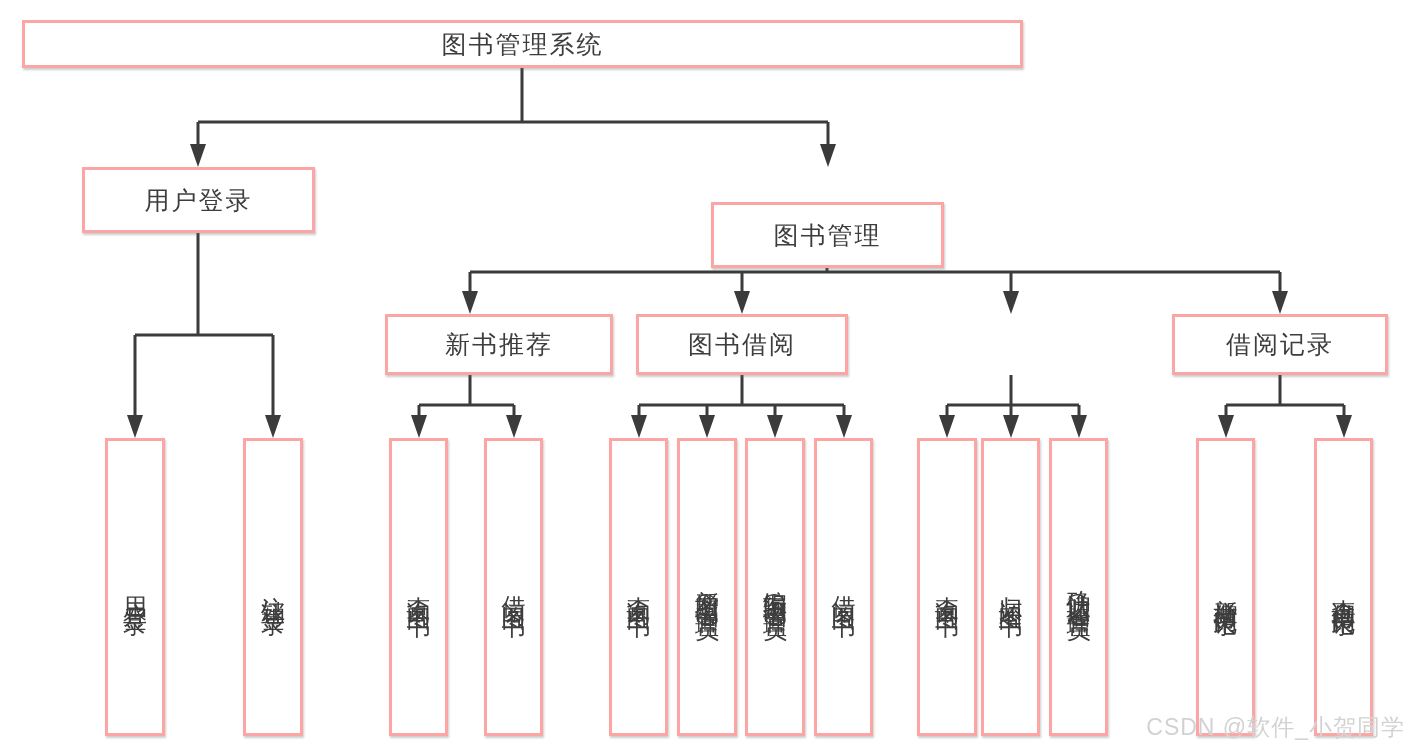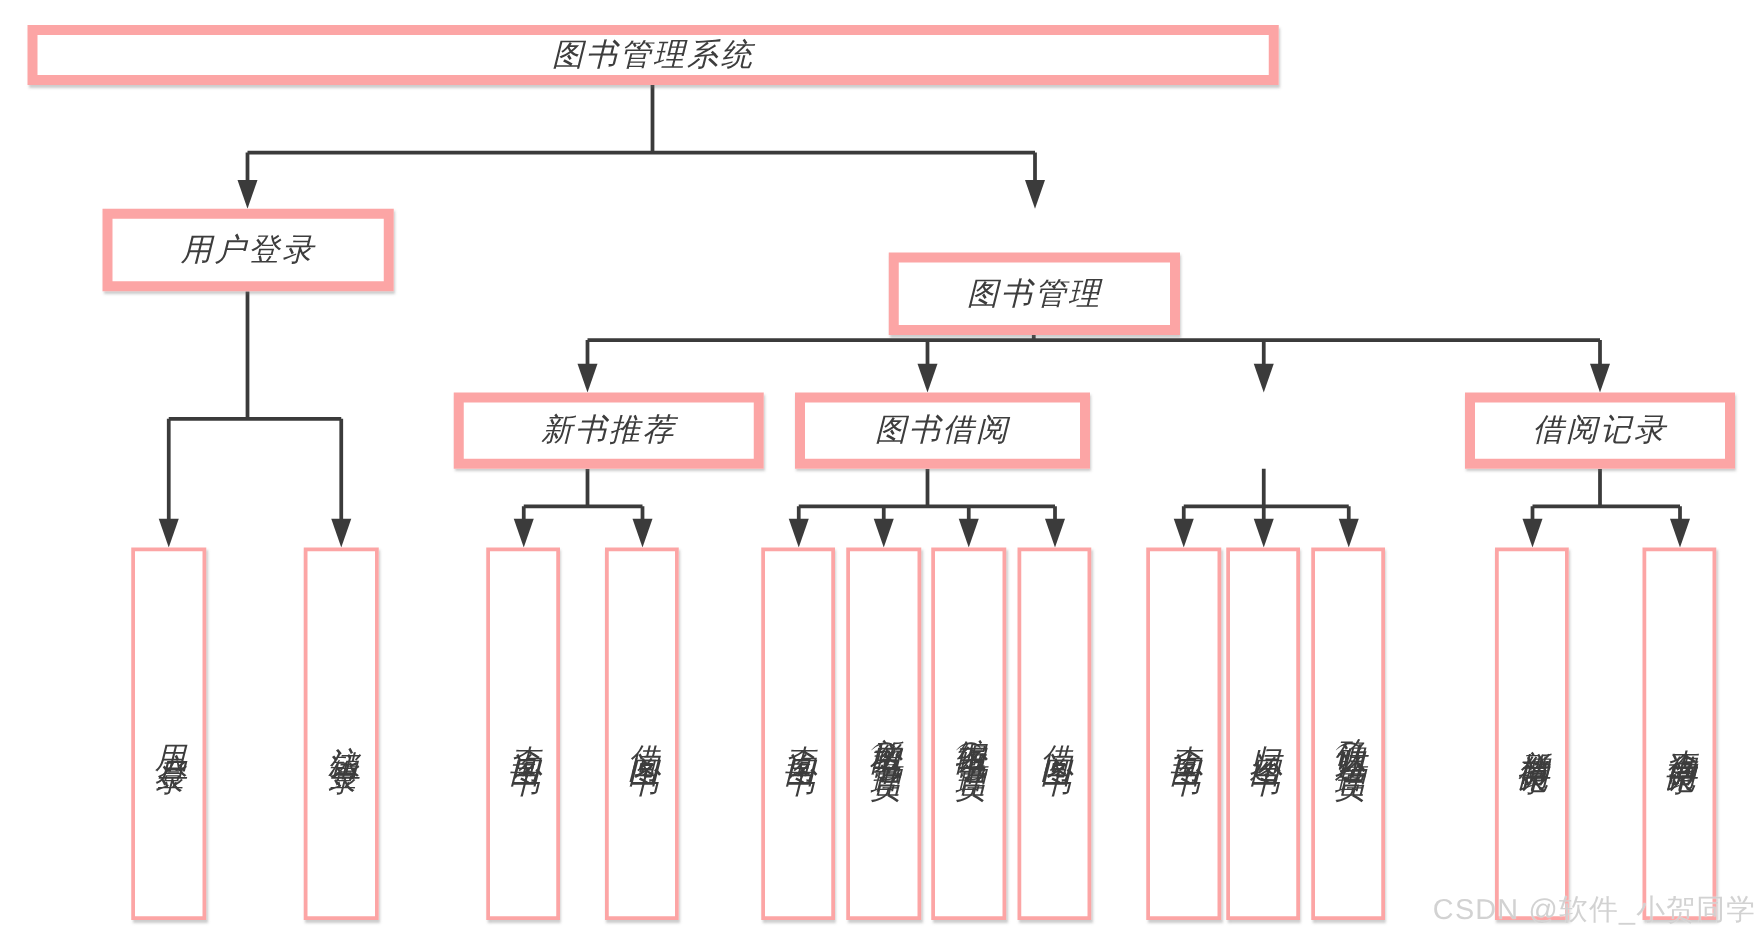--- a/index.html
+++ b/index.html
@@ -4,32 +4,31 @@
 <style>
   html,body { margin:0; padding:0; background:#ffffff; }
   .canvas {
     position:relative; width:1405px; height:747px; background:#ffffff;
     font-family:"Liberation Sans","DejaVu Sans",sans-serif; color:#3d3d3d;
     overflow:hidden;
   }
   svg.wires { position:absolute; left:0; top:0; z-index:1; }
   .box {
     position:absolute; box-sizing:border-box; background:#ffffff;
-    border:8px solid #fca5a5; z-index:2;
+    border:3px solid #fca5a5; z-index:2;
     display:flex; align-items:center; justify-content:center;
     font-size:25px; letter-spacing:2px; line-height:1;
     box-shadow:1px 2px 2px rgba(110,110,110,0.35);
-    font-style:italic;
   }
   .root  { left:22px;  top:20px;  width:1001px; height:48px; }
   .lv2a  { left:82px;  top:167px; width:233px;  height:66px; }
   .lv2b  { left:711px; top:167px; width:233px;  height:66px;margin-top:35px; }
   .lv3   { top:314px; height:61px; }
-  .lv3a  { left:363px;  width:248px; }
-  .lv3b  { left:636px;  width:236px; }
+  .lv3a  { left:385px;  width:228px; }
+  .lv3b  { left:636px;  width:212px; }
   .lv3c  { left:905px;  width:213px; }
   .lv3d  { left:1172px; width:216px; }
   .leaf  {
     top:438px; height:298px; border-width:3px;
     writing-mode:vertical-rl; text-orientation:mixed;
     font-size:24px; letter-spacing:6px; padding-top:4px;
   }
   .u1 { left:105px;  width:60px; }
   .u2 { left:243px;  width:60px; }
   .n1 { left:389px;  width:59px; }

